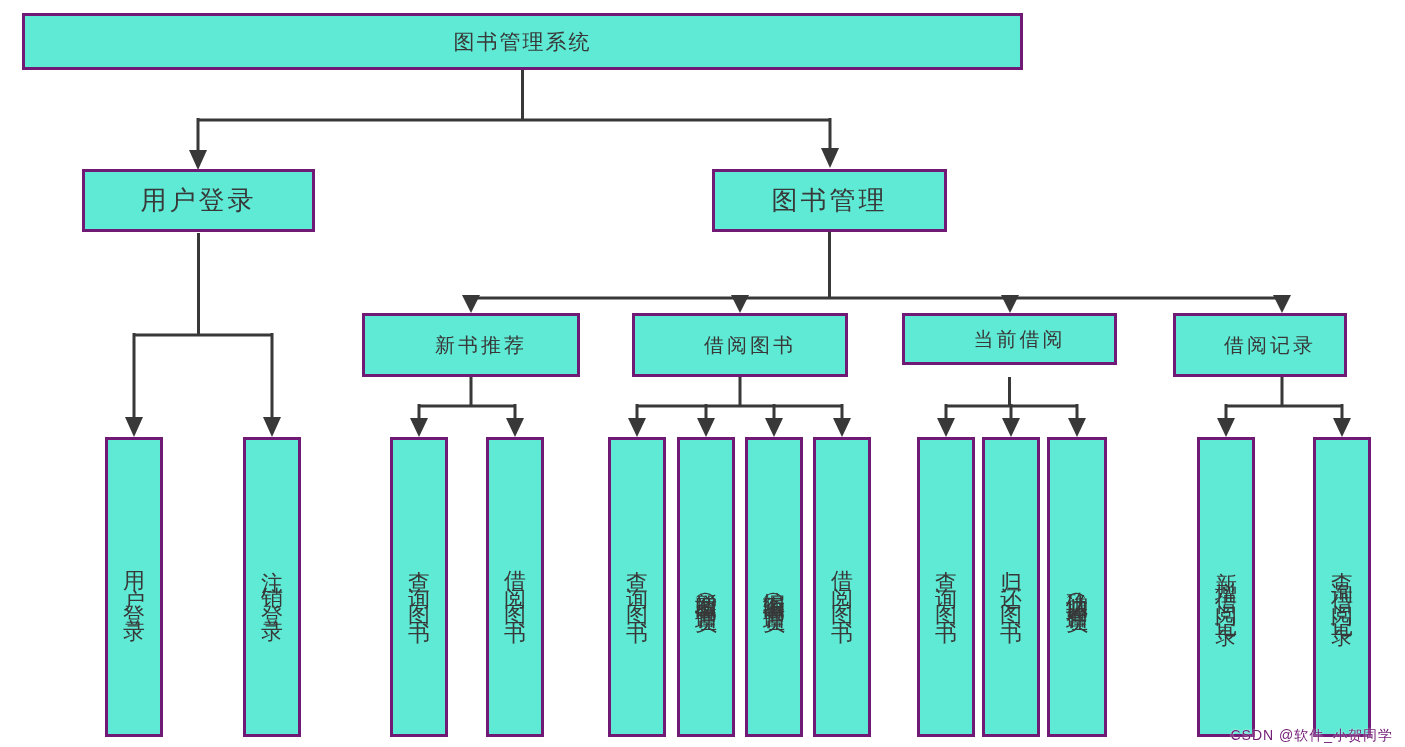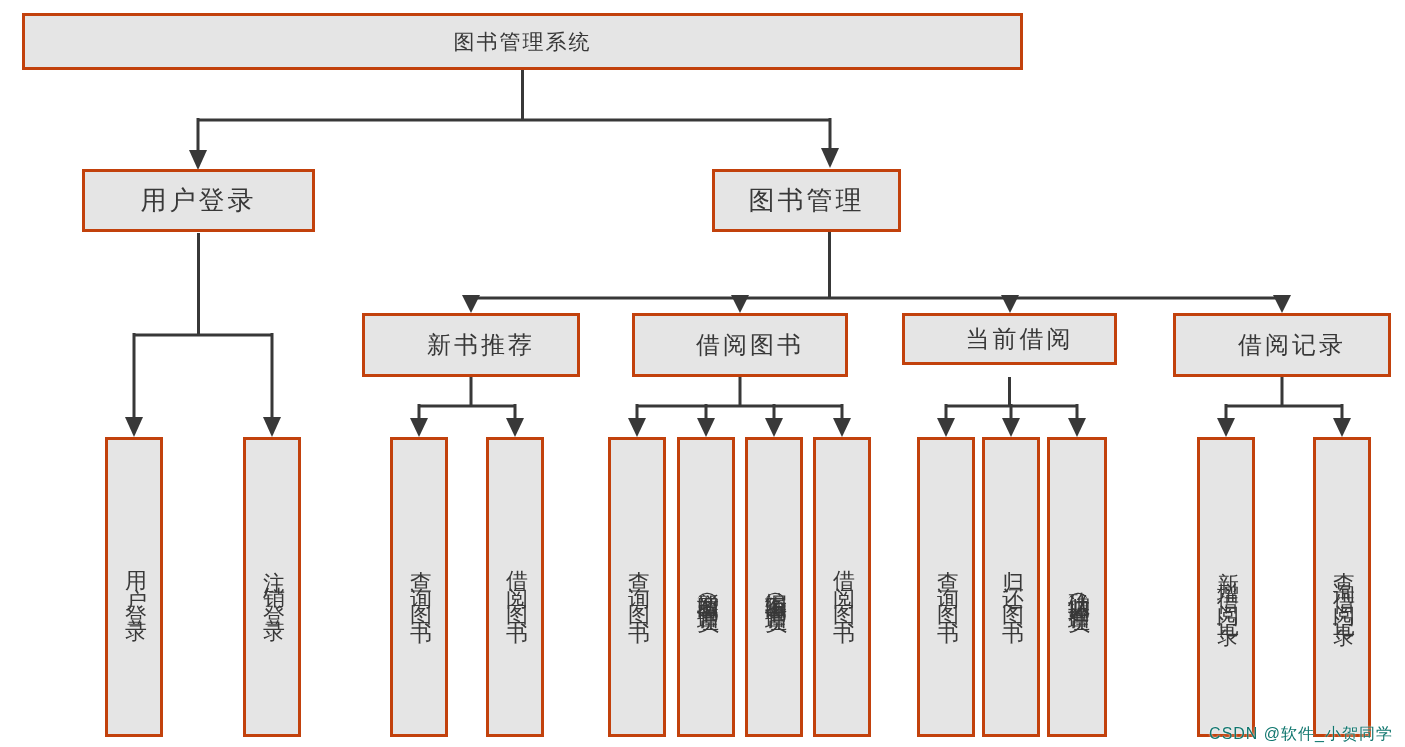--- a/index.html
+++ b/index.html
@@ -2,39 +2,38 @@
 <html><head>
 <meta charset="utf-8">
 <style>
   html,body{margin:0;padding:0;background:#ffffff;}
   .stage{
     position:relative;width:1405px;height:747px;background:#ffffff;
     font-family:"Liberation Sans",sans-serif;color:#383838;overflow:hidden;
   }
   .wires{position:absolute;left:0;top:0;pointer-events:none;}
   .node{
-    position:absolute;box-sizing:border-box;background:#e5e5e5;
-    border:3px solid #c2410c;display:flex;align-items:center;justify-content:center;
+    position:absolute;box-sizing:border-box;background:#5eead4;
+    border:3px solid #701a75;display:flex;align-items:center;justify-content:center;
     text-align:center;
-    font-family:Liberation Mono, monospace;
   }
   .root-lbl{font-size:21px;letter-spacing:2px;}
   .l2-lbl{font-size:26px;letter-spacing:3px;}
-  .l3-lbl{font-size:24px;letter-spacing:3px;margin-left:20px;}
+  .l3-lbl{font-size:20px;letter-spacing:3px;margin-left:20px;}
   .leaf{top:437px;width:58px;height:300px;}
   .vlbl{
     writing-mode:vertical-rl;
     font-size:22px;
     line-height:1;
     letter-spacing:14px;
     white-space:nowrap;
   }
   .watermark{
     position:absolute;right:12px;bottom:2px;
-    font-size:16px;color:#0f766e;letter-spacing:1px;
+    font-size:14px;color:#701a75;letter-spacing:1px;
     text-shadow:0 0 2px #ffffff;
   }
 </style>
 </head>
 <body>
 
 <div class="stage">
 
   <svg class="wires" width="1405" height="747" viewBox="0 0 1405 747">
     <g stroke="#383838" stroke-width="3" fill="none">
@@ -83,34 +82,34 @@
     </g>
   </svg>
 
   <div class="node" style="left:22px;top:13px;width:1001px;height:57px">
     <span class="root-lbl">图书管理系统</span>
   </div>
 
   <div class="node" style="left:82px;top:169px;width:233px;height:63px">
     <span class="l2-lbl">用户登录</span>
   </div>
-  <div class="node" style="left:712px;top:169px;width:189px;height:63px">
+  <div class="node" style="left:712px;top:169px;width:235px;height:63px">
     <span class="l2-lbl">图书管理</span>
   </div>
 
   <div class="node" style="left:362px;top:313px;width:218px;height:64px">
     <span class="l3-lbl">新书推荐</span>
   </div>
   <div class="node" style="left:632px;top:313px;width:216px;height:64px">
     <span class="l3-lbl">借阅图书</span>
   </div>
   <div class="node" style="left:902px;top:313px;width:215px;height:52px">
     <span class="l3-lbl">当前借阅</span>
   </div>
-  <div class="node" style="left:1173px;top:313px;width:218px;height:64px">
+  <div class="node" style="left:1173px;top:313px;width:174px;height:64px">
     <span class="l3-lbl">借阅记录</span>
   </div>
 
   <div class="node leaf" style="left:105px">
     <span class="vlbl" style="letter-spacing: 17px;">用户登录</span>
   </div>
   <div class="node leaf" style="left:243px">
     <span class="vlbl" style="letter-spacing: 17px;">注销登录</span>
   </div>
 

